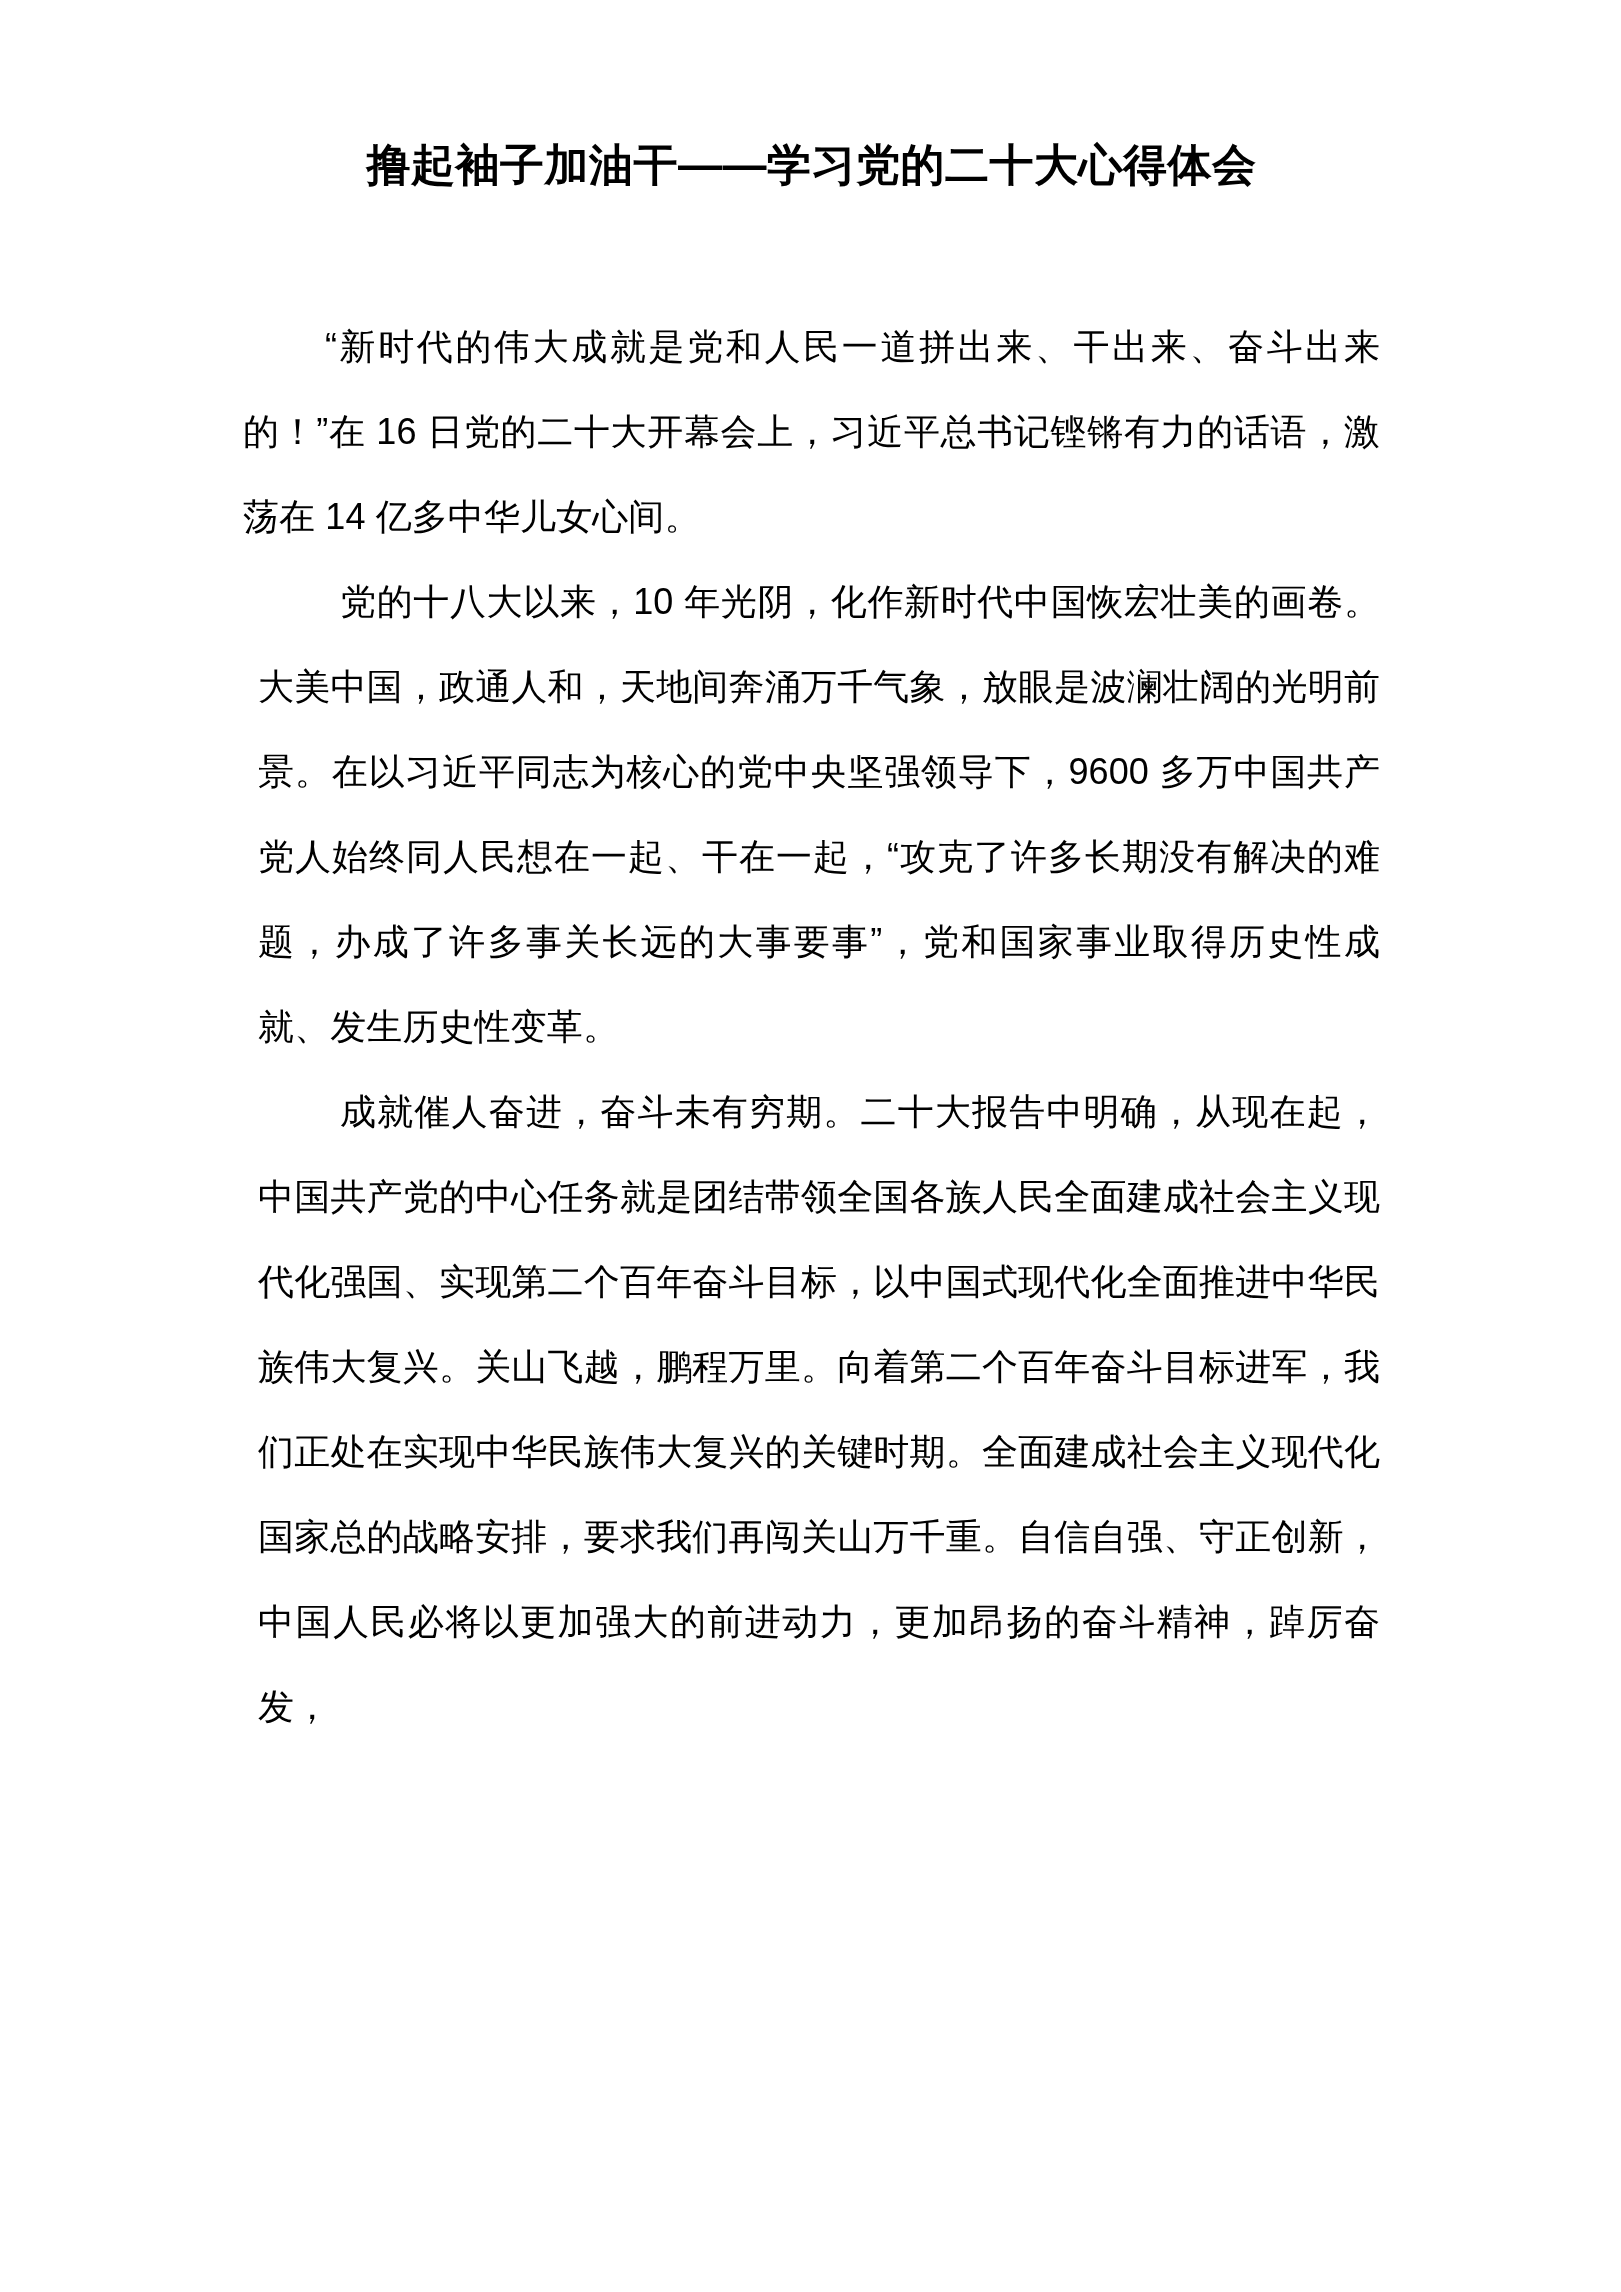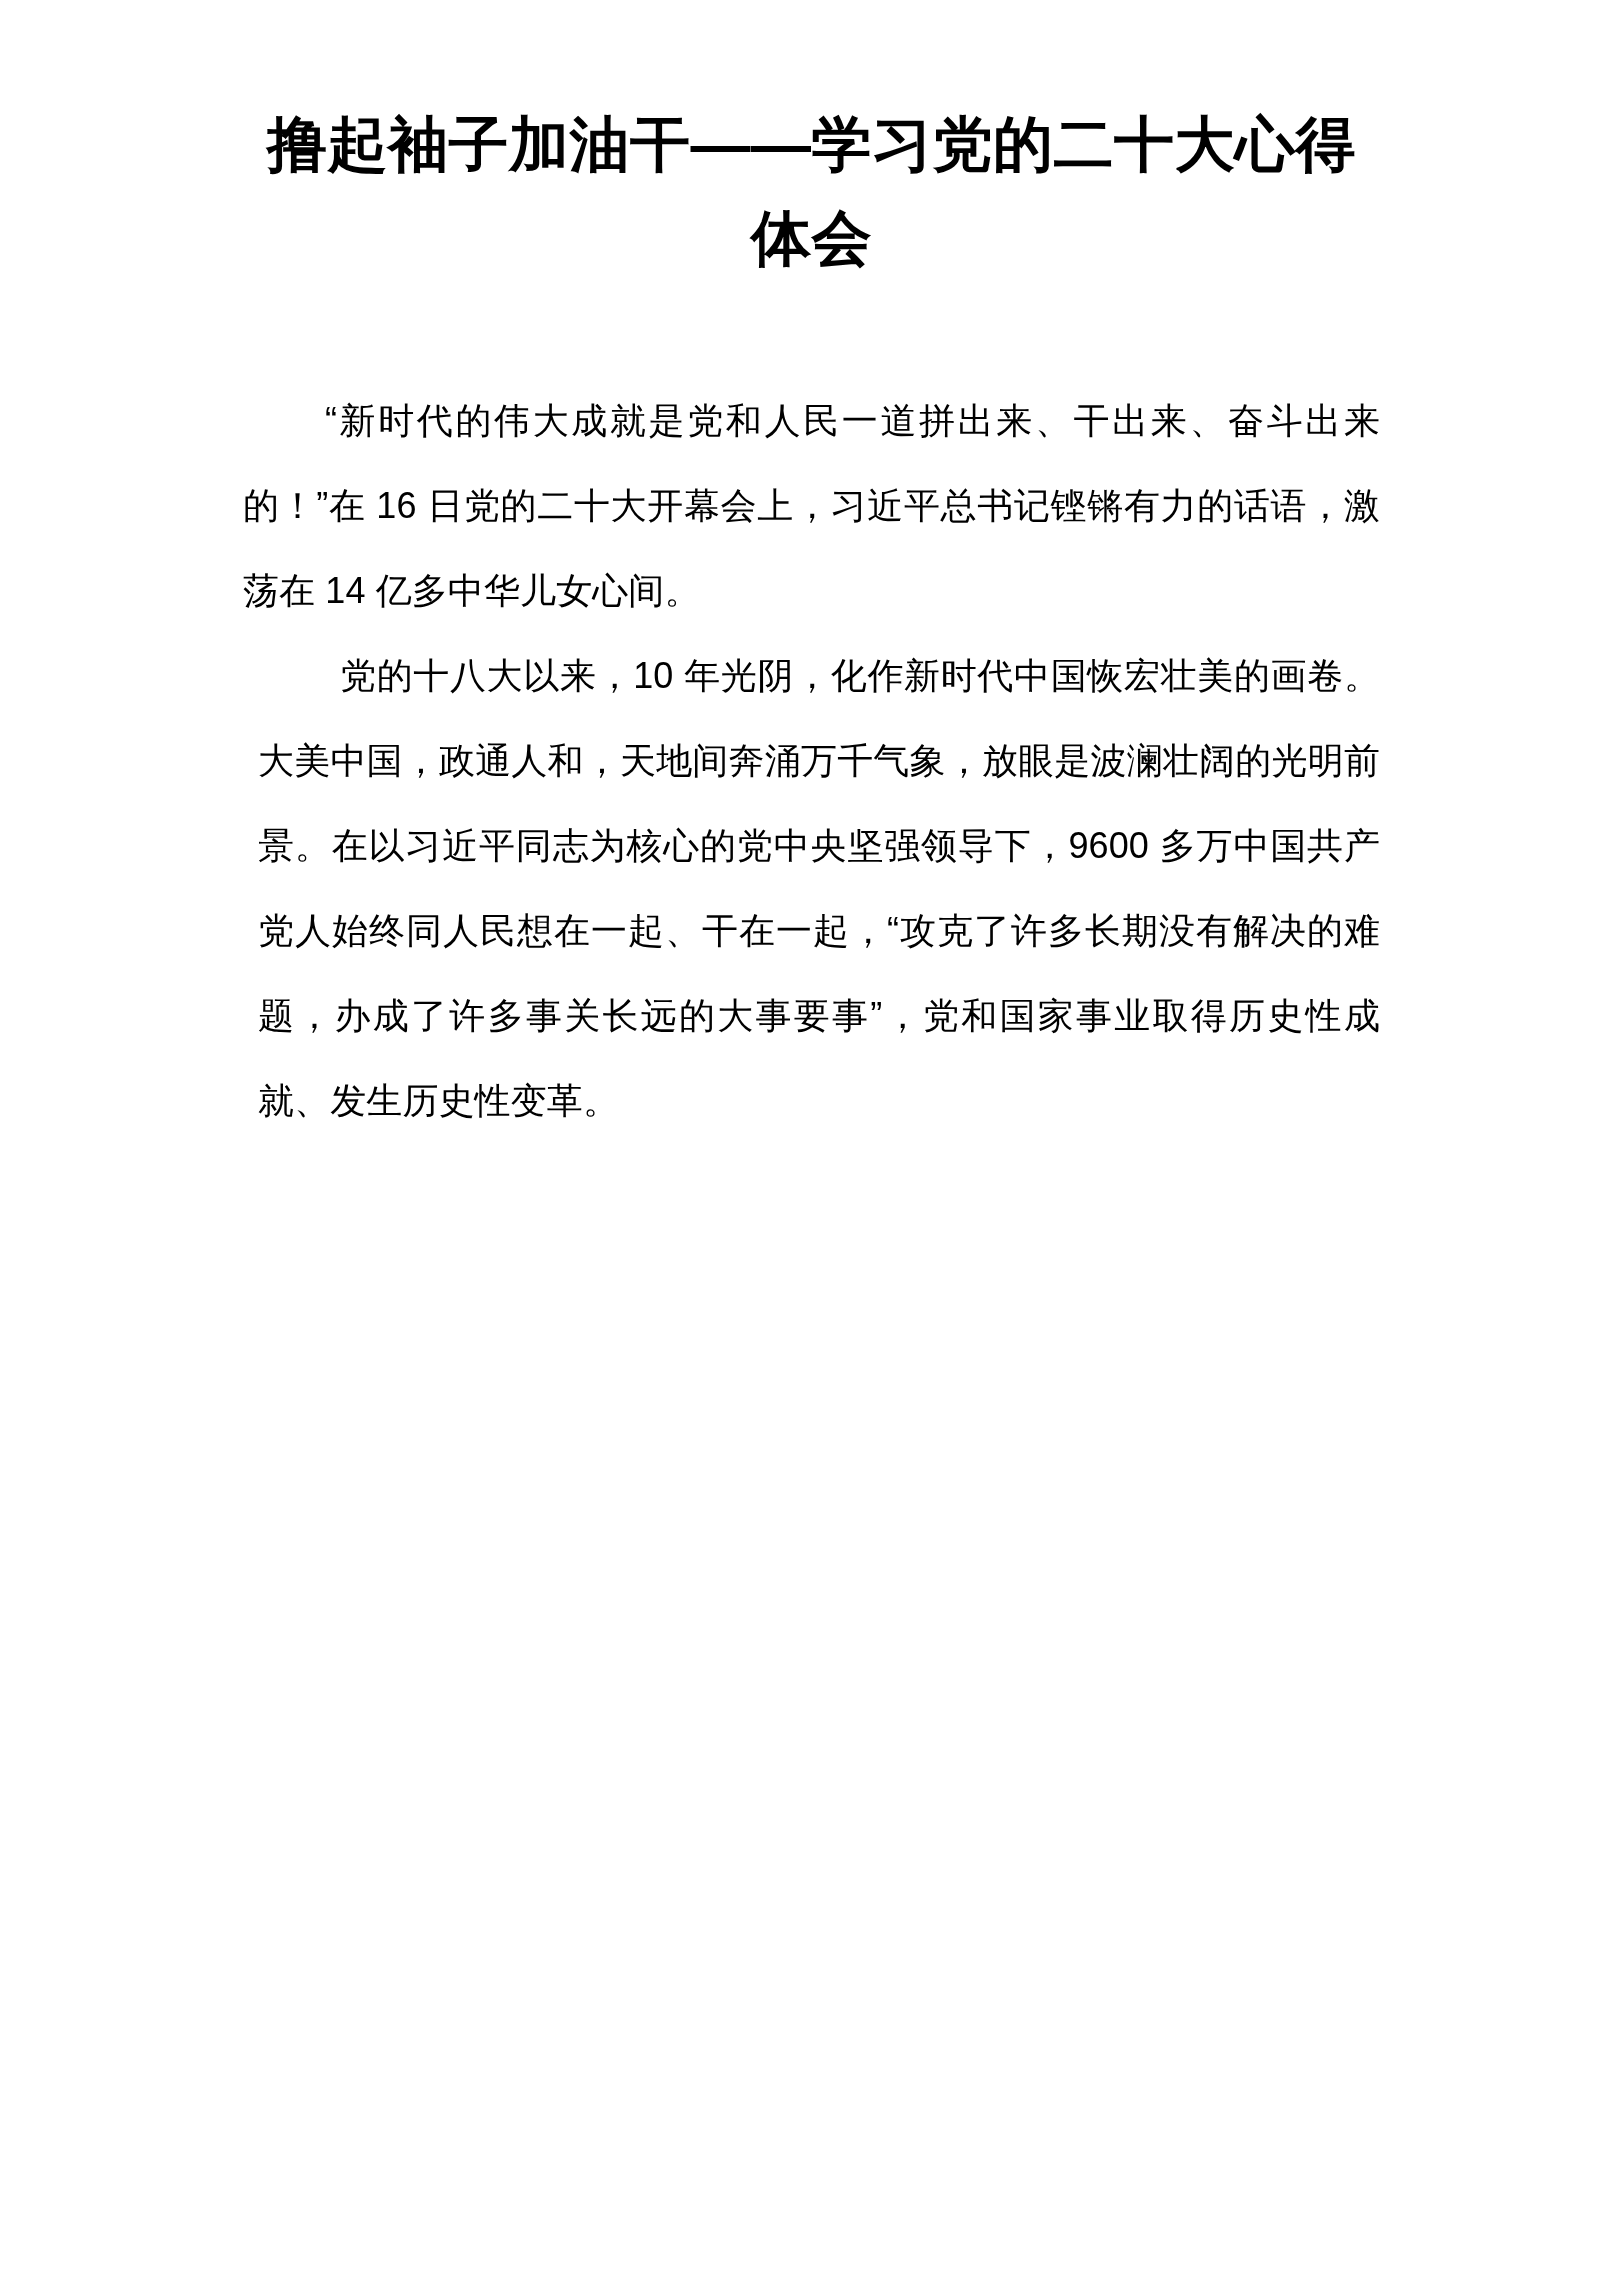--- a/index.html
+++ b/index.html
@@ -20,23 +20,23 @@
     box-sizing: border-box;
     overflow: hidden;
   }
   .content {
     position: absolute;
     left: 243px;
     top: 0;
     width: 1137px;
   }
   .doc-title {
-    margin: 10px;
-    padding-top: 88px;
-    font-size: 60px;
+    margin: 0;
+    padding-top: 118px;
+    font-size: 44px;
     line-height: 94px;
     font-weight: bold;
     text-align: center;
     letter-spacing: 0.5px;
     word-break: break-all;
   }
   .body-block {
     margin-top: 92px;
   }
   .para {
@@ -58,17 +58,18 @@
 <body>
 
 <div class="page">
   <div class="content">
 
     <h1 class="doc-title">撸起袖子加油干——学习党的二十大心得体会</h1>
 
     <div class="body-block">
       <p class="para">“新时代的伟大成就是党和人民一道拼出来、干出来、奋斗出来的！”在 16 日党的二十大开幕会上，习近平总书记铿锵有力的话语，激荡在 14 亿多中华儿女心间。</p>
       <p class="para">党的十八大以来，10 年光阴，化作新时代中国恢宏壮美的画卷。大美中国，政通人和，天地间奔涌万千气象，放眼是波澜壮阔的光明前景。在以习近平同志为核心的党中央坚强领导下，9600 多万中国共产党人始终同人民想在一起、干在一起，“攻克了许多长期没有解决的难题，办成了许多事关长远的大事要事”，党和国家事业取得历史性成就、发生历史性变革。</p>
+      <p class="para">成就催人奋进，奋斗未有穷期。二十大报告中明确，从现在起，中国共产党的中心任务就是团结带领全国各族人民全面建成社会主义现代化强国、实现第二个百年奋斗目标，以中国式现代化全面推进中华民族伟大复兴。关山飞越，鹏程万里。向着第二个百年奋斗目标进军，我们正处在实现中华民族伟大复兴的关键时期。全面建成社会主义现代化国家总的战略安排，要求我们再闯关山万千重。自信自强、守正创新，中国人民必将以更加强大的前进动力，更加昂扬的奋斗精神，踔厉奋发，</p>
     </div>
 
   </div>
 </div>
 
 
 </body></html>

